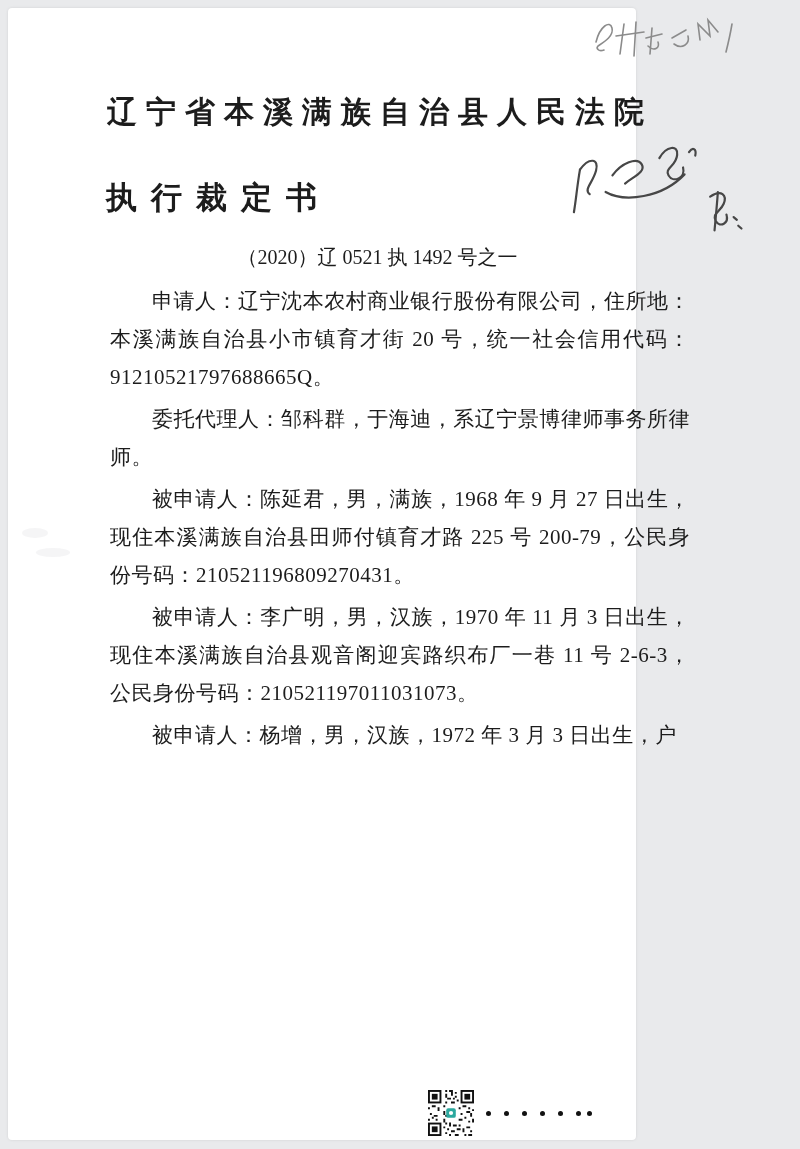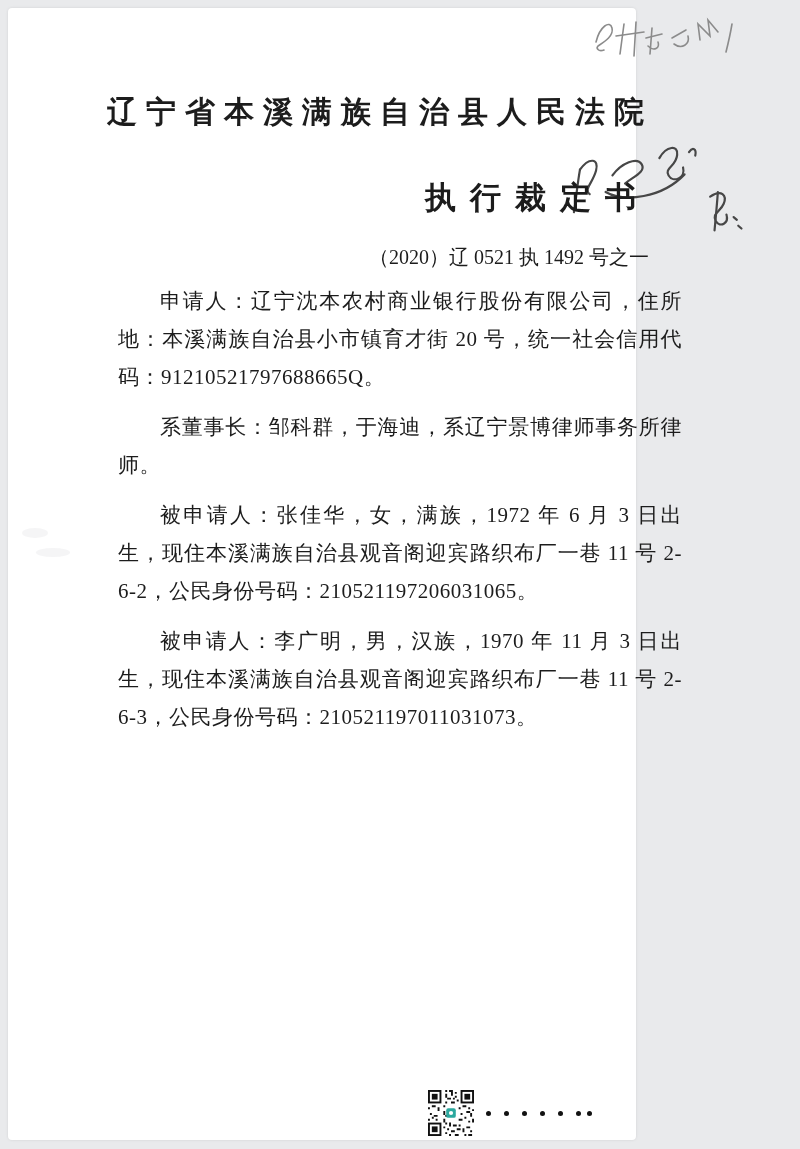--- a/index.html
+++ b/index.html
@@ -41,39 +41,39 @@
     font-size: 30px;
     font-weight: 600;
     letter-spacing: 9px;
     line-height: 40px;
     white-space: nowrap;
   }
   .doc-title {
     margin: 0;
     margin-top: 46px;
     padding-right: 44px;
-    text-align: right;
+    text-align: left;
     font-size: 31px;
     font-weight: 600;
     letter-spacing: 14px;
     line-height: 40px;
     white-space: nowrap;
   }
   .case-number {
     margin-top: 26px;
     padding-right: 45px;
-    text-align: right;
+    text-align: center;
     font-size: 20px;
     line-height: 26px;
   }
   .paragraphs {
     margin-top: 12px;
   }
   .paragraphs p {
-    margin: 12px;
+    margin: 4px;
     text-indent: 2em;
     font-size: 21px;
     line-height: 38px;
     text-align: justify;
     letter-spacing: 0.5px;
   }
   .hand-top {
     position: absolute;
     left: 578px;
     top: 4px;
@@ -153,23 +153,24 @@
     <div class="smudge s1"></div>
     <div class="smudge s2"></div>
 
     <div class="content">
       <h1 class="court-title">辽宁省本溪满族自治县人民法院</h1>
       <h2 class="doc-title">执行裁定书</h2>
       <div class="case-number">（2020）辽 0521 执 1492 号之一</div>
 
       <div class="paragraphs">
         <p>申请人：辽宁沈本农村商业银行股份有限公司，住所地：本溪满族自治县小市镇育才街 20 号，统一社会信用代码：91210521797688665Q。</p>
-        <p>系董事长：邹科群，于海迪，系辽宁景博律师事务所律师。</p>
-        <p>被申请人：张佳华，女，满族，1972 年 6 月 3 日出生，现住本溪满族自治县观音阁迎宾路织布厂一巷 11 号 2-6-2，公民身份号码：210521197206031065。</p>
+        <p>委托代理人：邹科群，于海迪，系辽宁景博律师事务所律师。</p>
+        <p>被申请人：陈延君，男，满族，1968 年 9 月 27 日出生，现住本溪满族自治县田师付镇育才路 225 号 200-79，公民身份号码：210521196809270431。</p>
         <p>被申请人：李广明，男，汉族，1970 年 11 月 3 日出生，现住本溪满族自治县观音阁迎宾路织布厂一巷 11 号 2-6-3，公民身份号码：210521197011031073。</p>
+        <p>被申请人：杨增，男，汉族，1972 年 3 月 3 日出生，户</p>
       </div>
     </div>
 
     <div class="footer">
       <svg class="qr" width="46" height="46" viewBox="0 0 24 24">
         <rect x="0" y="0" width="24" height="24" fill="#ffffff"></rect>
         <g fill="#111111">
           <rect x="0" y="0" width="7" height="7"></rect>
           <rect x="17" y="0" width="7" height="7"></rect>
           <rect x="0" y="17" width="7" height="7"></rect>

